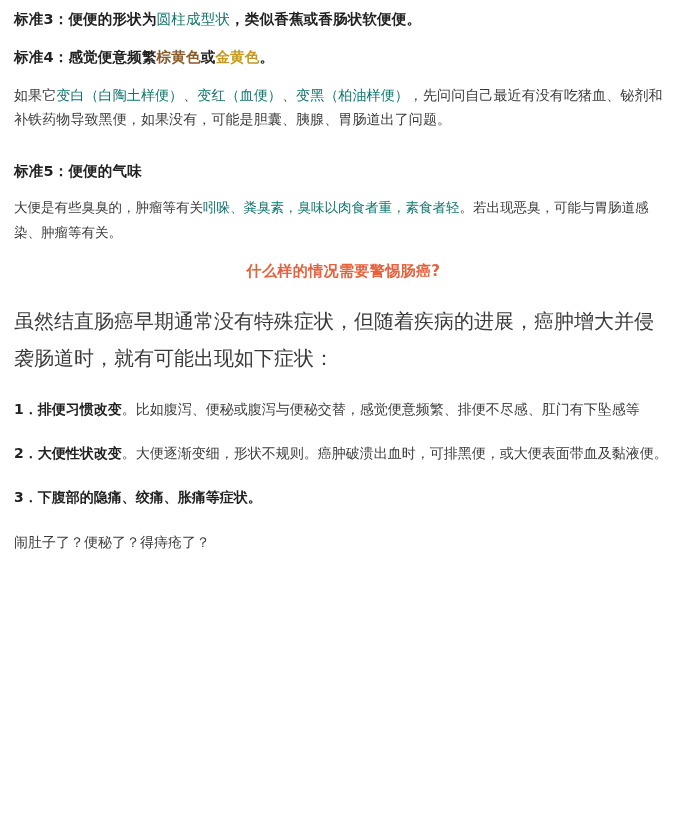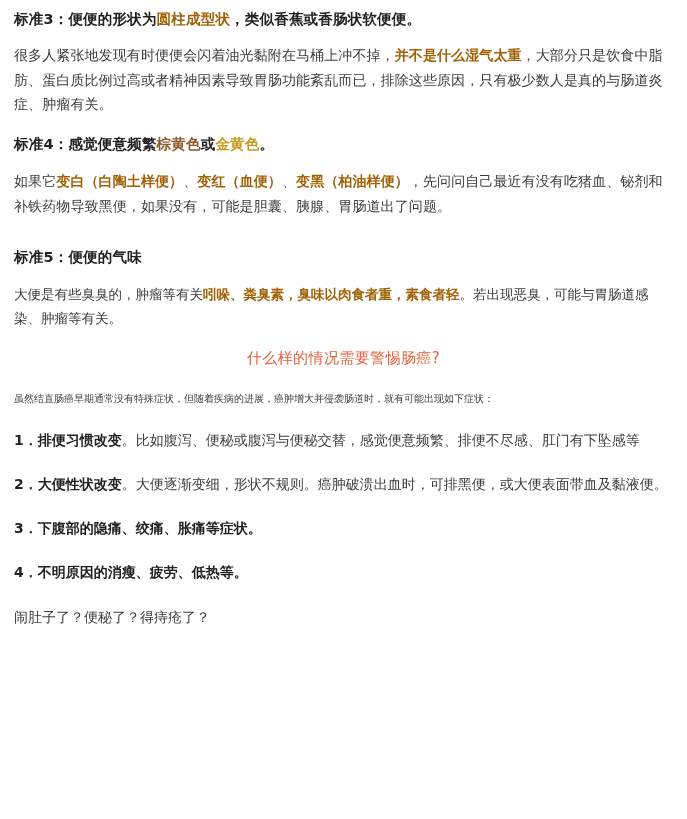--- a/index.html
+++ b/index.html
@@ -40,42 +40,42 @@
     color: #3b3b3b;
     line-height: 1.75;
     letter-spacing: 0.1px;
   }
   .small-text {
     font-size: 13.5px;
     color: #3b3b3b;
     line-height: 1.8;
   }
   .blue-b {
-    color: #a16207;
-    font-weight: bold;
+    color: #0f766e;
+    font-weight: normal;
   }
   .brown-b {
     color: #8a5a2b;
     font-weight: bold;
     font-family: Liberation Mono, monospace;
   }
   .gold-b {
     color: #c79a1e;
     font-weight: bold;
   }
   .section-title {
     text-align: center;
     color: #e8603c;
-    font-weight: normal;
+    font-weight: bold;
     font-size: 15px;
     letter-spacing: 0.4px;
     margin: 18px 0 22px 0;
   }
   .lead {
-    font-size: 10px;
+    font-size: 20px;
     color: #3b3b3b;
     line-height: 1.85;
     margin-bottom: 20px;
   }
   .sym-item {
     font-size: 14px;
     color: #3b3b3b;
     line-height: 1.85;
     margin-bottom: 18px;
   }
@@ -97,23 +97,20 @@
 </style>
 </head>
 <body>
 
 <div class="page">
 
   <div class="block">
     <p class="std-head"><span>标准3：便便的形状为</span><span class="blue-b">圆柱成型状</span><span>，类似香蕉或香肠状软便便。</span></p>
   </div>
 
-  <div class="block">
-    <p class="body-text"><span>很多人紧张地发现有时便便会闪着油光黏附在马桶上冲不掉，</span><span class="blue-b">并不是什么湿气太重</span><span>，大部分只是饮食中脂肪、蛋白质比例过高或者精神因素导致胃肠功能紊乱而已，排除这些原因，只有极少数人是真的与肠道炎症、肿瘤有关。</span></p>
-  </div>
 
   <div class="block" style="margin-top:16px;">
     <p class="std-head"><span>标准4：感觉便意频繁</span><span class="brown-b">棕黄色</span><span>或</span><span class="gold-b">金黄色</span><span>。</span></p>
   </div>
 
   <div class="block">
     <p class="body-text"><span>如果它</span><span class="blue-b">变白（白陶土样便）</span><span>、</span><span class="blue-b">变红（血便）</span><span>、</span><span class="blue-b">变黑（柏油样便）</span><span>，先问问自己最近有没有吃猪血、铋剂和补铁药物导致黑便，如果没有，可能是胆囊、胰腺、胃肠道出了问题。</span></p>
   </div>
 
   <div class="block" style="margin-top:28px;">
@@ -127,17 +124,16 @@
   <p class="section-title">什么样的情况需要警惕肠癌?</p>
 
   <p class="lead">虽然结直肠癌早期通常没有特殊症状，但随着疾病的进展，癌肿增大并侵袭肠道时，就有可能出现如下症状：</p>
 
   <p class="sym-item"><b>1．排便习惯改变</b><span>。比如腹泻、便秘或腹泻与便秘交替，感觉便意频繁、排便不尽感、肛门有下坠感等</span></p>
 
   <p class="sym-item"><b>2．大便性状改变</b><span>。大便逐渐变细，形状不规则。癌肿破溃出血时，可排黑便，或大便表面带血及黏液便。</span></p>
 
   <p class="sym-item"><b>3．下腹部的隐痛、绞痛、胀痛等症状。</b><span></span></p>
 
-  <p class="sym-item"><b>4．不明原因的消瘦、疲劳、低热等。</b><span></span></p>
 
   <p class="tail2">闹肚子了？便秘了？得痔疮了？</p>
 
 </div>
 
 </body></html>

